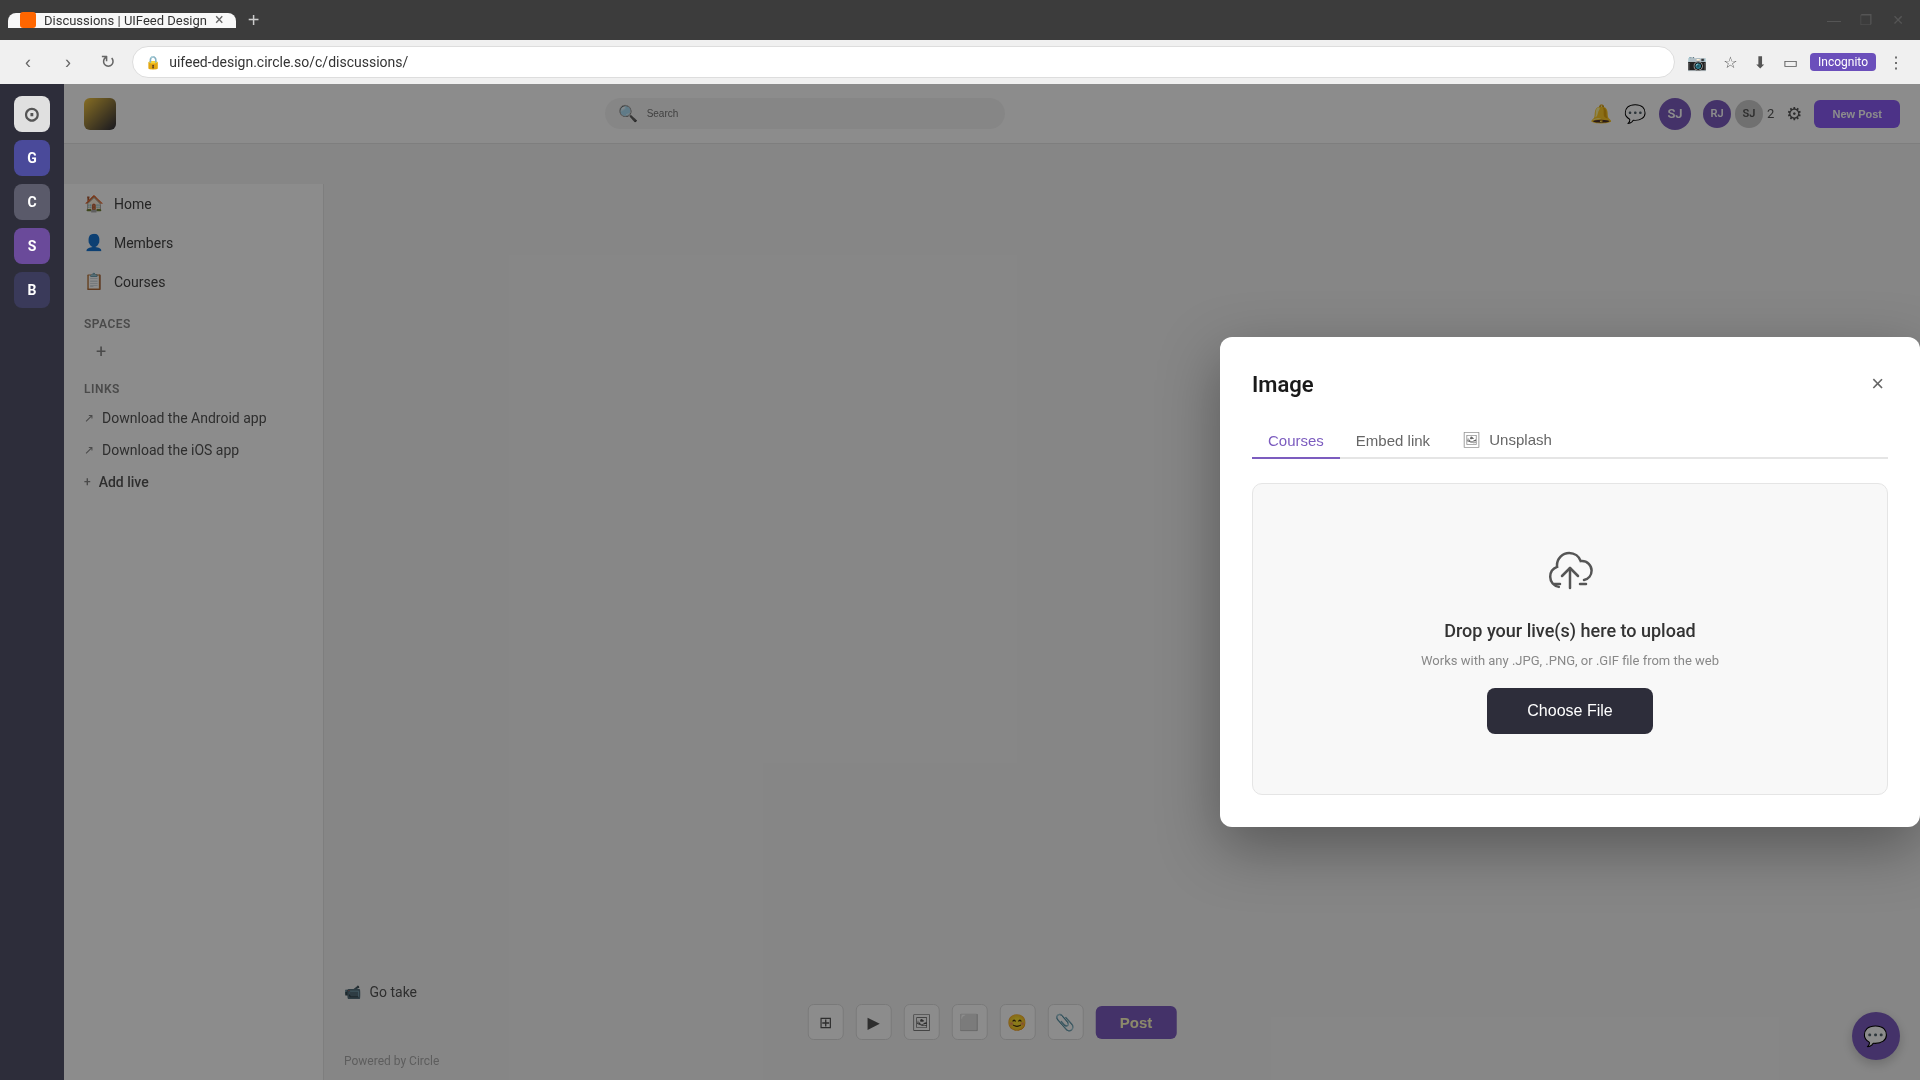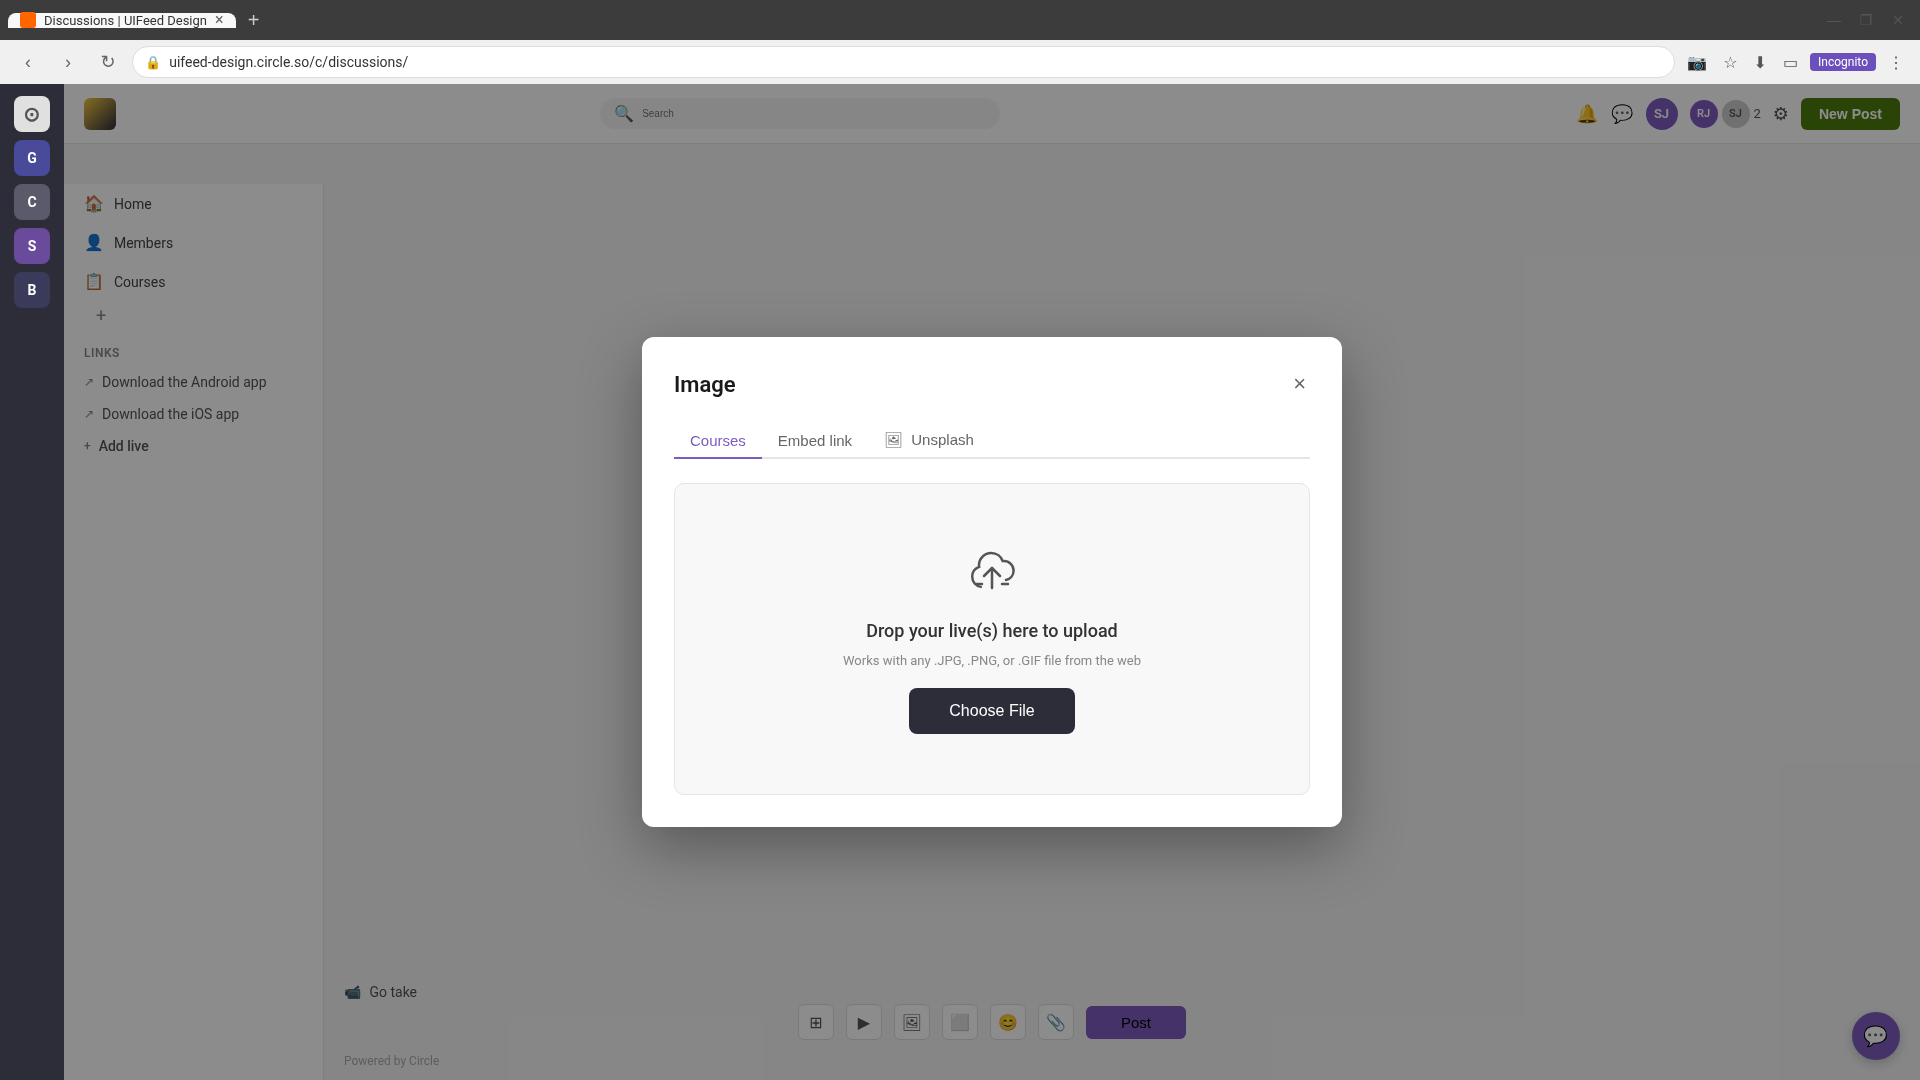--- a/index.html
+++ b/index.html
@@ -43,39 +43,39 @@
     .link-item .link-icon { font-size: 12px; color: #888; }
     .add-link { color: #7c5cbf; font-weight: 500; }
 
     
     .top-nav { background: #fff; height: 60px; display: flex; align-items: center; padding: 0 20px; gap: 16px; border-bottom: 1px solid #e5e5e5; }
     .search-bar { display: flex; align-items: center; gap: 8px; background: #f5f5f5; border-radius: 20px; padding: 6px 14px; flex: 1; max-width: 400px; margin: 0 auto; }
     .search-bar input { background: none; border: none; outline: none; font-size: 10px; color: #15803d; width: 200px; }
     .top-nav-actions { display: flex; align-items: center; gap: 12px; margin-left: auto; }
     .nav-action-btn { color: #555; font-size: 18px; cursor: pointer; }
     .avatar-btn { width: 32px; height: 32px; border-radius: 50%; background: #7c5cbf; color: white; display: flex; align-items: center; justify-content: center; font-size: 13px; font-weight: 600; cursor: pointer; }
-    .new-post-btn { background: #4d7c0f; color: white; border: none; border-radius: 6px; padding: 8px 18px; font-size: 14px; font-weight: 600; cursor: pointer; }
+    .new-post-btn { background: #8b5cf6; color: white; border: none; border-radius: 6px; padding: 8px 18px; font-size: 11px; font-weight: 600; cursor: pointer; }
 
     
     .promo-banner { background: #2d2d7a; color: white; text-align: center; padding: 10px; font-size: 14px; }
     .promo-link { color: #a78bfa; text-decoration: underline; cursor: pointer; }
 
     
     .post-toolbar { position: absolute; bottom: 40px; left: 50%; transform: translateX(-50%); display: flex; align-items: center; gap: 12px; z-index: 5; }
     .toolbar-btn { width: 36px; height: 36px; background: white; border: 1px solid #ddd; border-radius: 6px; display: flex; align-items: center; justify-content: center; cursor: pointer; color: #555; font-size: 16px; }
-    .post-submit-btn { background: #7c5cbf; color: #000000; border: none; border-radius: 6px; padding: 8px 35px; font-size: 15px; font-weight: 400; cursor: pointer; }
+    .post-submit-btn { background: #7c5cbf; color: #fef9c3; border: none; border-radius: 6px; padding: 8px 24px; font-size: 15px; font-weight: 700; cursor: pointer; }
 
     
     .go-live-row { position: absolute; bottom: 80px; left: 280px; display: flex; align-items: center; gap: 8px; color: #555; font-size: 14px; cursor: pointer; }
 
     
     .chat-bubble { position: absolute; bottom: 20px; right: 20px; width: 48px; height: 48px; background: #7c5cbf; border-radius: 50%; display: flex; align-items: center; justify-content: center; color: white; font-size: 20px; cursor: pointer; z-index: 5; box-shadow: 0 4px 12px rgba(0,0,0,0.2); }
 
     
-    .modal-backdrop { position: absolute; top: 0; left: 0; right: 0; bottom: 0; z-index: 20; display: flex; align-items: center; justify-content: center; }
+    .modal-backdrop { position: absolute; top: 0; left: 0; right: 0; bottom: 0; z-index: 20; display: flex; align-items: center; justify-content: flex-end; }
     .modal { background: white; border-radius: 12px; width: 700px; box-shadow: 0 20px 60px rgba(0,0,0,0.35); padding: 32px; position: relative; }
     .modal-header { display: flex; justify-content: space-between; align-items: center; margin-bottom: 24px; }
     .modal-title { font-size: 22px; font-weight: 600; color: #1a1a1a; }
     .modal-close { background: none; border: none; font-size: 22px; color: #666; cursor: pointer; line-height: 1; padding: 4px; border-radius: 4px; }
     .modal-tabs { display: flex; gap: 0; margin-bottom: 24px; border-bottom: 2px solid #e5e5e5; }
     .modal-tab { padding: 8px 16px; font-size: 15px; cursor: pointer; color: #666; border: none; background: none; position: relative; }
     .modal-tab.active { color: #7c5cbf; font-weight: 500; }
     .modal-tab.active::after { content: ''; position: absolute; bottom: -2px; left: 0; right: 0; height: 2px; background: #7c5cbf; }
     .upload-area { background: #f8f8f8; border-radius: 10px; border: 1px solid #e5e5e5; padding: 60px 20px; display: flex; flex-direction: column; align-items: center; gap: 12px; }
     .upload-title { font-size: 18px; font-weight: 500; color: #333; }
@@ -167,20 +167,21 @@
         <span>Home</span>
       </div>
       <div class="nav-item">
         <span class="nav-icon">👤</span>
         <span>Members</span>
       </div>
       <div class="nav-item">
         <span class="nav-icon">📋</span>
         <span>Courses</span>
       </div>
+      <div class="section-header">Spaces</div>
       <div style="padding:4px 20px 4px 32px; display:flex; align-items:center; gap:8px; cursor:pointer;">
         <span style="font-size:18px;color:#888;">+</span>
       </div>
       <div class="section-header">Links</div>
       <div class="links-section">
         <div class="link-item">
           <span class="link-icon">↗</span>
           <span>Download the Android app</span>
         </div>
         <div class="link-item">

